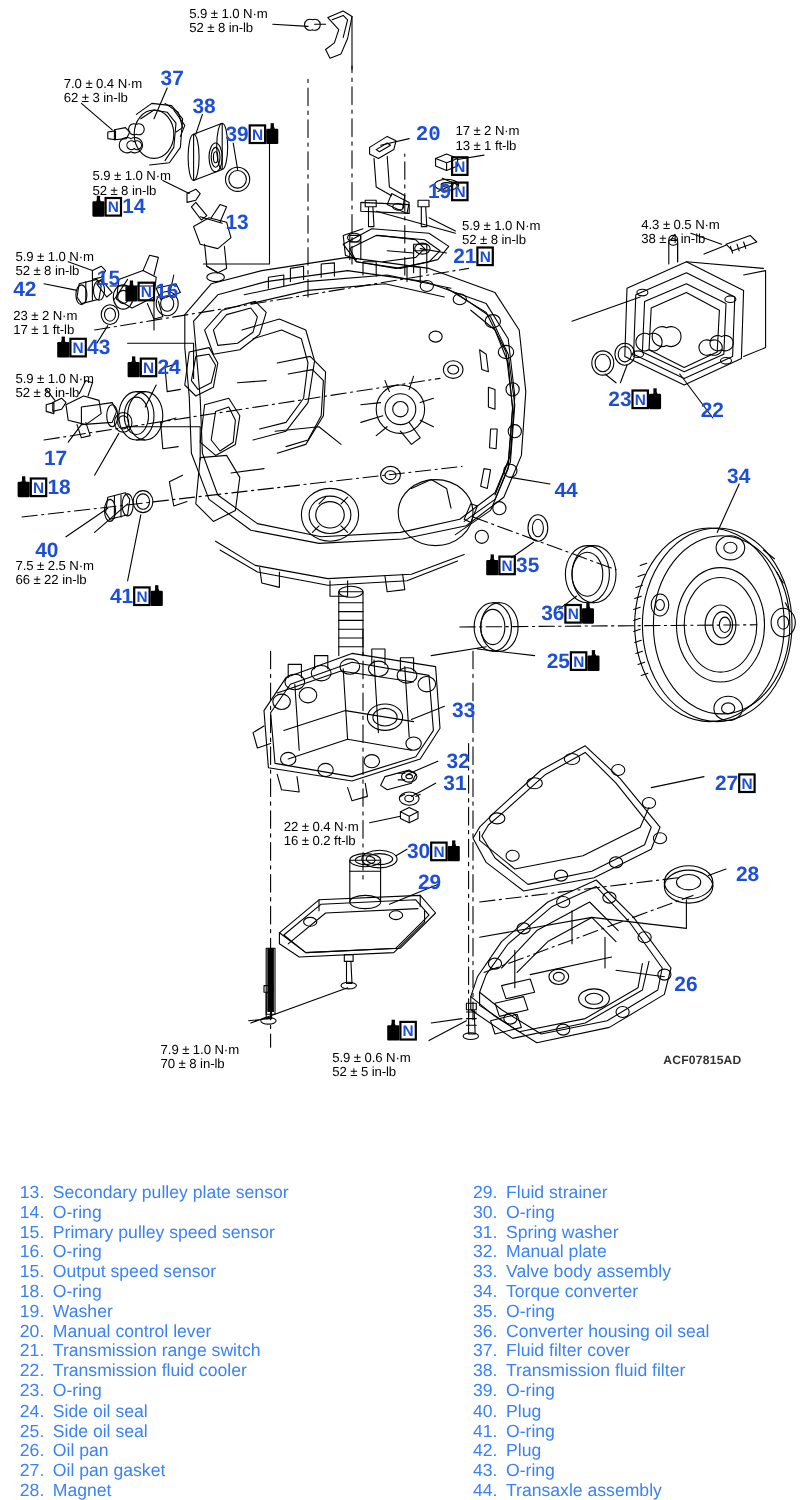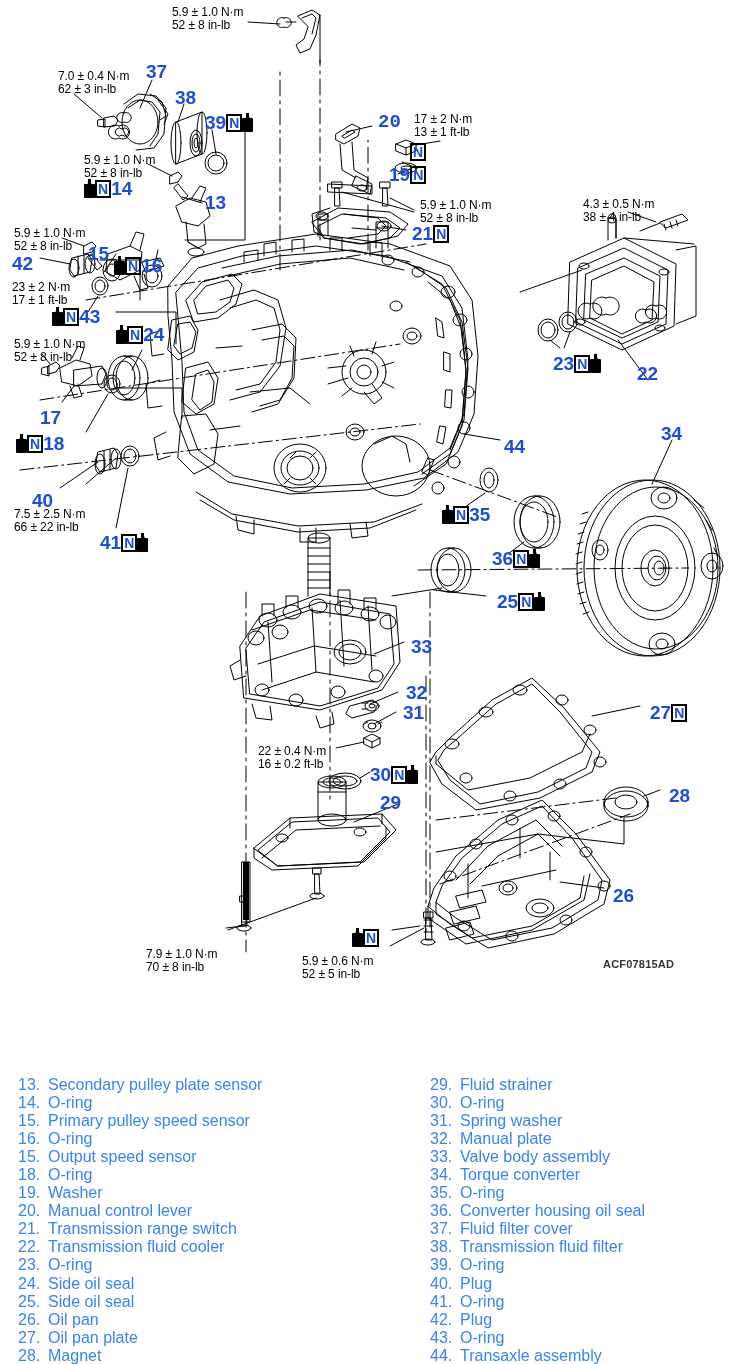--- a/index.html
+++ b/index.html
@@ -755,21 +755,21 @@
         <div class="legrow">
           <span class="legnum">25.</span>
           <span class="legtxt">Side oil seal</span>
         </div>
         <div class="legrow">
           <span class="legnum">26.</span>
           <span class="legtxt">Oil pan</span>
         </div>
         <div class="legrow">
           <span class="legnum">27.</span>
-          <span class="legtxt">Oil pan plate</span>
+          <span class="legtxt">Oil pan gasket</span>
         </div>
         <div class="legrow">
           <span class="legnum">28.</span>
           <span class="legtxt">Magnet</span>
         </div>
       </div>
     <div class="legcol" id="legcol-right">
         <div class="legrow">
           <span class="legnum">29.</span>
           <span class="legtxt">Fluid strainer</span>

